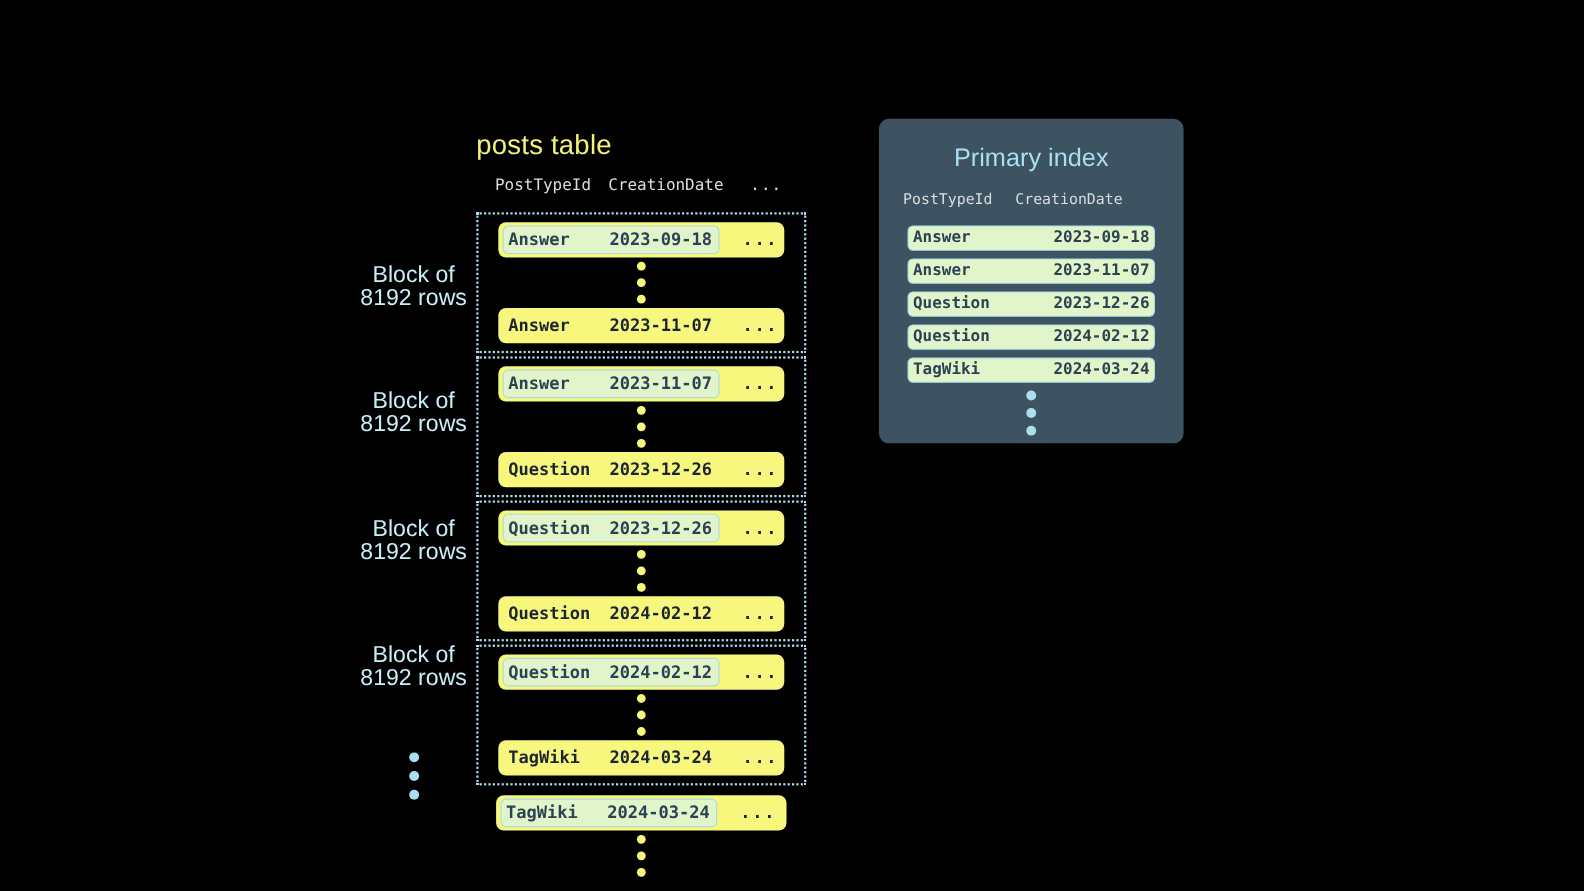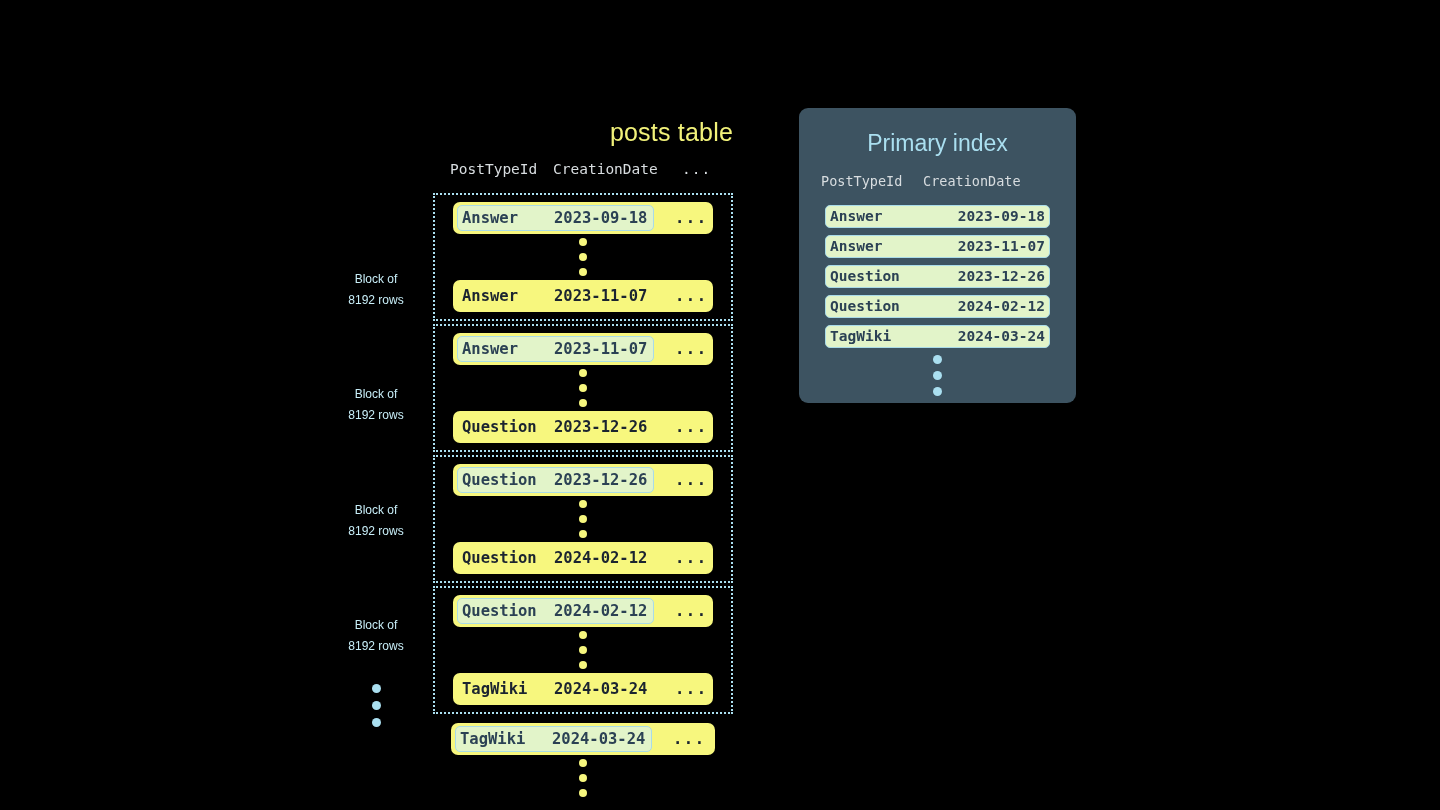--- a/index.html
+++ b/index.html
@@ -24,21 +24,21 @@
     font-family:"Liberation Sans",sans-serif;
     overflow:hidden;
     position:relative;
   }
   .stage{position:absolute;inset:0;}
 
   
   .posts-wrap{position:absolute;left:433px;top:118px;width:300px;}
   .posts-title{
     font-size:25px;color:var(--title-yellow);
-    text-align:right;letter-spacing:.2px;
+    text-align:left;letter-spacing:.2px;
     margin:0 0 14px 0;font-weight:400;
   }
   .col-headers{
     position:relative;height:22px;margin-bottom:10px;
     font-family:"DejaVu Sans Mono","Liberation Mono",monospace;
     font-size:14.5px;color:var(--hdr);
   }
   .col-headers span{position:absolute;top:0;white-space:nowrap;}
   .ch-type{left:17px;}
   .ch-date{left:120px;}
@@ -83,23 +83,22 @@
     display:flex;flex-direction:column;align-items:center;
     justify-content:center;gap:7px;
   }
   .vdots i{display:block;width:8px;height:8px;border-radius:50%;background:var(--yellow);}
 
   
   .blk-label{
     position:absolute;
     width:140px;text-align:center;
     color:var(--cyan-soft);
-    font-size:12px;line-height:21px;
+    font-size:21px;line-height:21px;
     white-space:pre-line;
-    margin-top:30px;
   }
 
   .left-dots{
     position:absolute;left:360px;top:684px;
     display:flex;flex-direction:column;gap:8px;align-items:center;width:32px;
   }
   .left-dots i{display:block;width:9px;height:9px;border-radius:50%;background:var(--cyan);}
 
   
   .index-panel{

